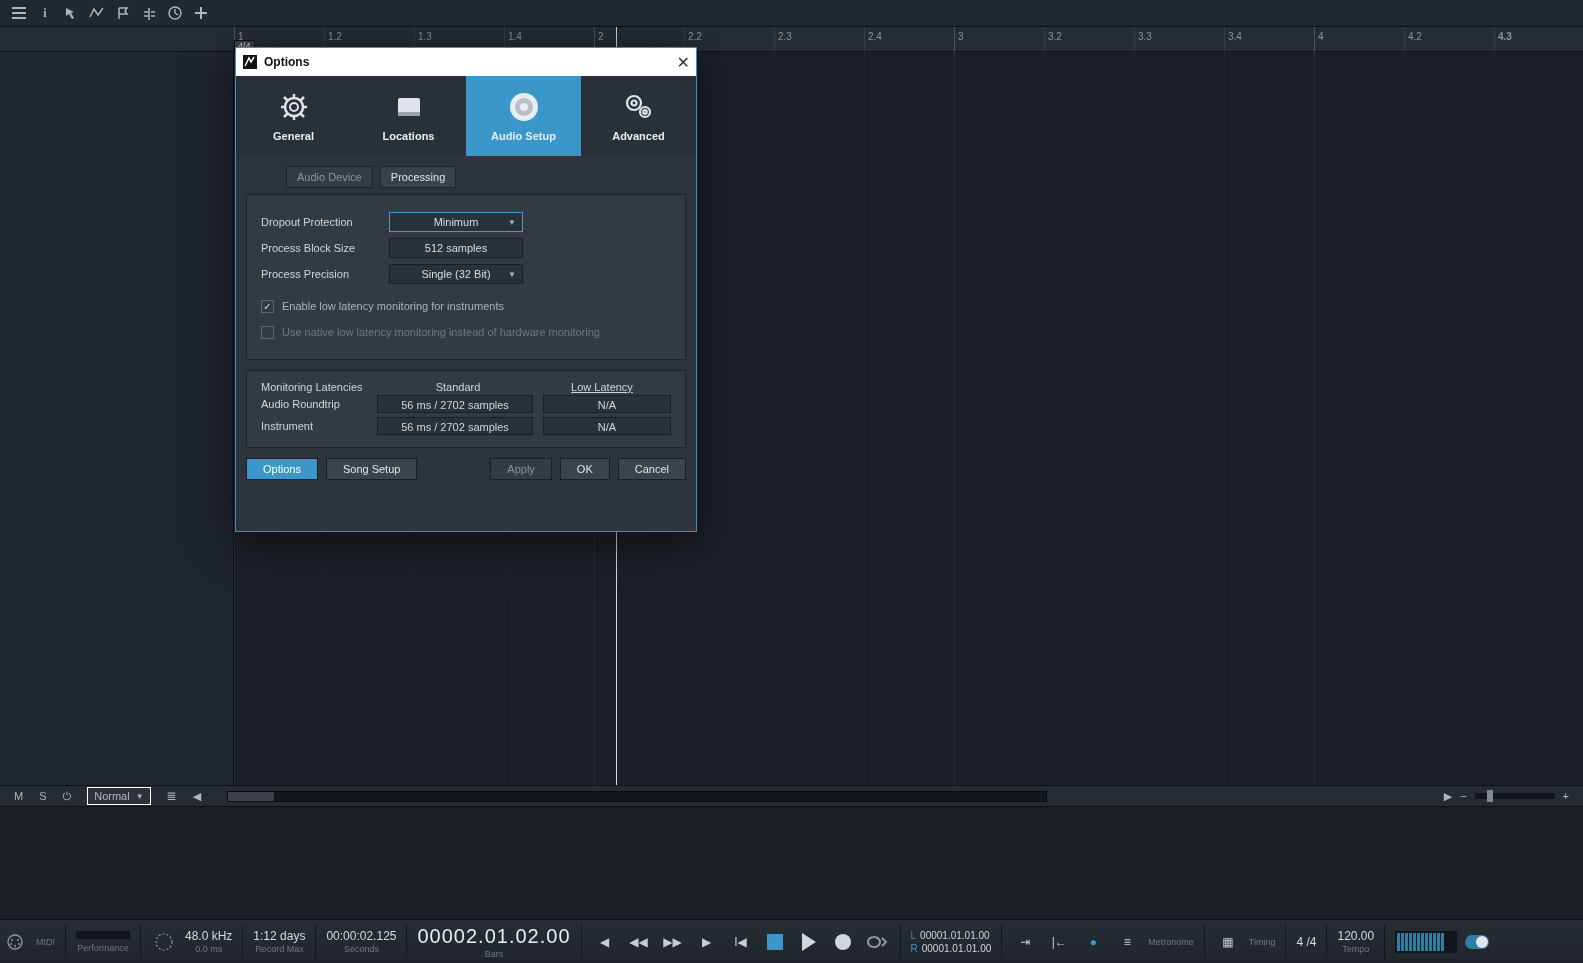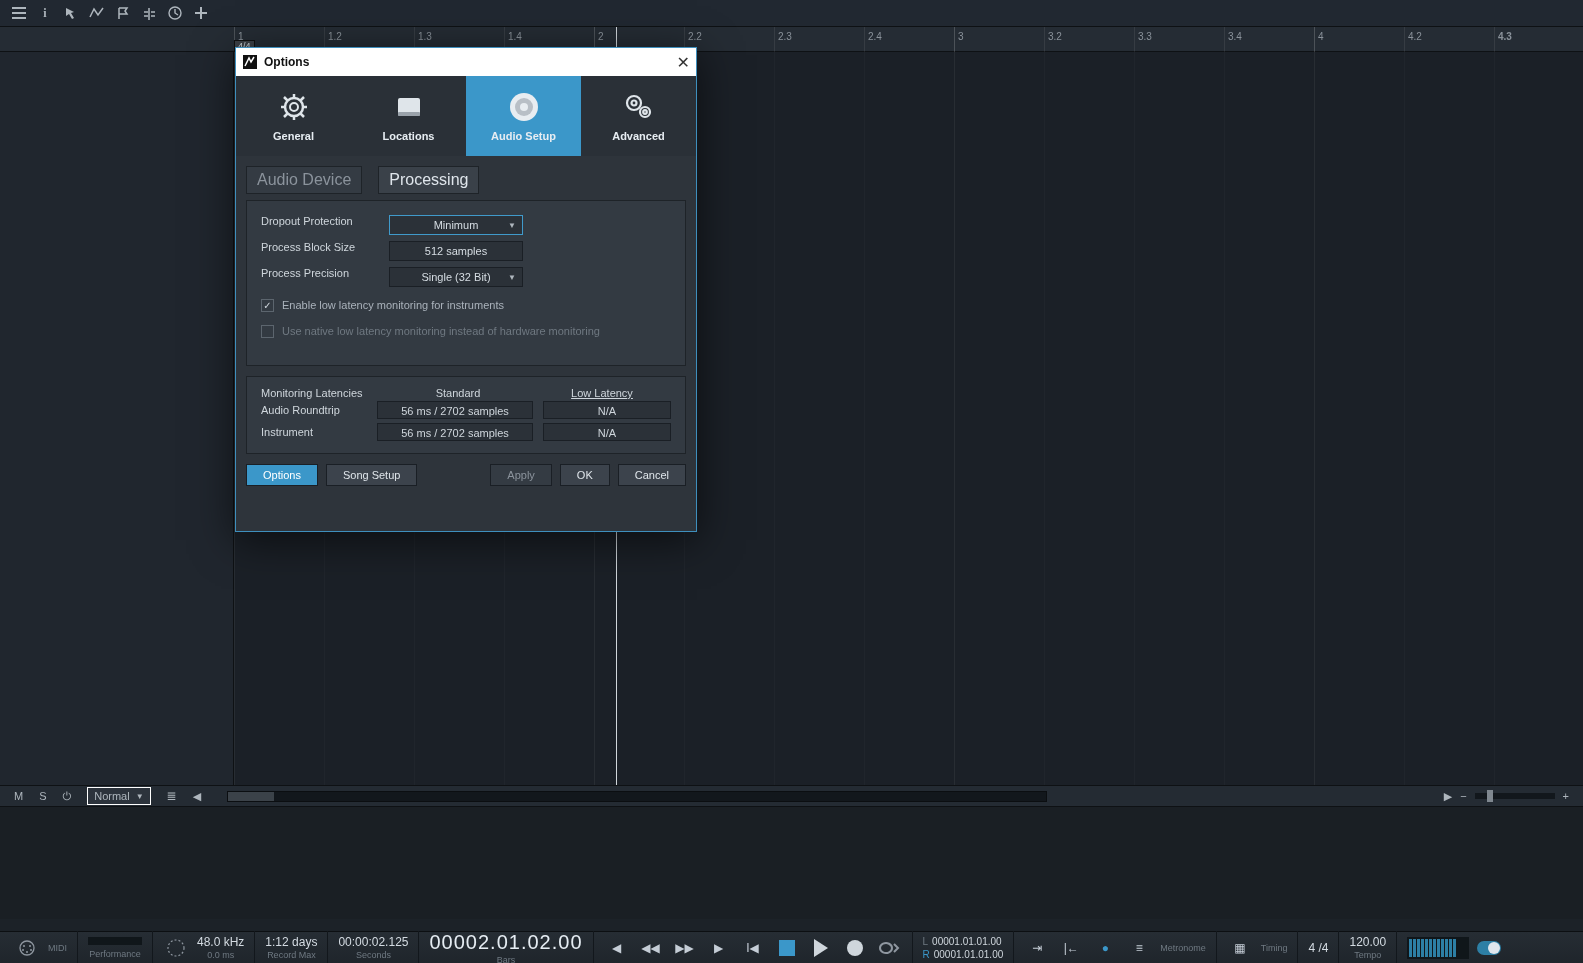--- a/index.html
+++ b/index.html
@@ -73,24 +73,24 @@
   .tracks-footer .zoom-bar .zthumb { position: absolute; left: 12px; top: -3px; width: 6px; height: 12px; background: #7f878f; }
 
   
   .lower-panel {
     position: absolute; left: 0; right: 0; bottom: 44px; height: 113px;
     background: #1a1f24; border-top: 1px solid #0e1114;
   }
 
   
   .transport {
-    position: absolute; left: 0; right: 0; bottom: 0; height: 32px;
+    position: absolute; left: 0; right: 0; bottom: 0; height: 44px;
     background: linear-gradient(#262d34,#1f252b);
     border-top: 1px solid #0c0f12;
-    display: flex; align-items: center; padding: 0 14px; gap: 10px;
+    display: flex; align-items: center; padding: 0 2px; gap: 10px;
   }
   .transport .cell { display: flex; flex-direction: column; align-items: center; gap: 1px; }
   .transport .lbl { font-size: 9px; color: #6f7982; }
   .transport .val { font-size: 12px; color: #d4dbe2; }
   .transport .big { font-size: 20px; color: #e6edf3; letter-spacing: 1px; }
   .transport .tbtn { width: 26px; height: 26px; display: flex; align-items: center; justify-content: center; color: #c5cdd6; cursor: pointer; }
   .transport .stop-sq { width: 16px; height: 16px; background: #3b97c9; }
   .transport .rec-c { width: 16px; height: 16px; border-radius: 50%; background: #cfd6dc; }
   .transport .play-tri { width:0;height:0;border-top:9px solid transparent;border-bottom:9px solid transparent;border-left:14px solid #cfd6dc; }
   .transport .loop { font-size: 18px; }
@@ -116,31 +116,31 @@
   .dialog .categories {
     height: 80px; background: #2a3037; display: flex; align-items: stretch;
   }
   .dialog .cat {
     flex: 1; display: flex; flex-direction: column; align-items: center; justify-content: center;
     color: #e7edf2; font-size: 11px; font-weight: bold; gap: 6px; cursor: pointer;
   }
   .dialog .cat.active { background: #3b97c9; }
   .dialog .cat .ico { width: 34px; height: 34px; display:flex; align-items:center; justify-content:center; }
   .dialog .tabs {
-    display: flex; gap: 16px; padding: 10px 10px 0 10px; font-size: 16px; color: #8b939c;
+    display: flex; gap: 7px; padding: 10px 10px 0 10px; font-size: 11px; color: #8b939c; margin-left: 40px;
   }
   .dialog .tab {
     background: #343b43; padding: 4px 10px; border: 1px solid #1e2328; cursor: pointer;
   }
   .dialog .tab.active { background: #3a4149; color: #dfe5eb; }
   .dialog .panel {
     margin: 6px 10px 10px 10px; background: #333a42; border: 1px solid #1e2328;
     padding: 14px;
   }
-  .dialog .row { display: flex; align-items: flex-start; height: 26px; font-size: 11px; color: #cfd6dc; }
+  .dialog .row { display: flex; align-items: center; height: 26px; font-size: 11px; color: #cfd6dc; }
   .dialog .row .rlabel { width: 128px; }
   .dialog .dd, .dialog .numbox {
     height: 20px; width: 134px; background: #2b3138; border: 1px solid #1a1f25;
     display: flex; align-items: center; justify-content: center; font-size: 11px; cursor: pointer;
     position: relative; color: #d6dde3;
   }
   .dialog .dd.focus { border: 1px solid #409acb; }
   .dialog .dd .arrow { position: absolute; right: 6px; font-size: 8px; color: #aeb6bd; }
   .dialog .chk { width: 13px; height: 13px; border: 1px solid #5c656e; margin-right: 8px; display:flex; align-items:center; justify-content:center; font-size:10px; color:#cfd6dc; }
   .dialog .chk.on::before { content:"✓"; }

